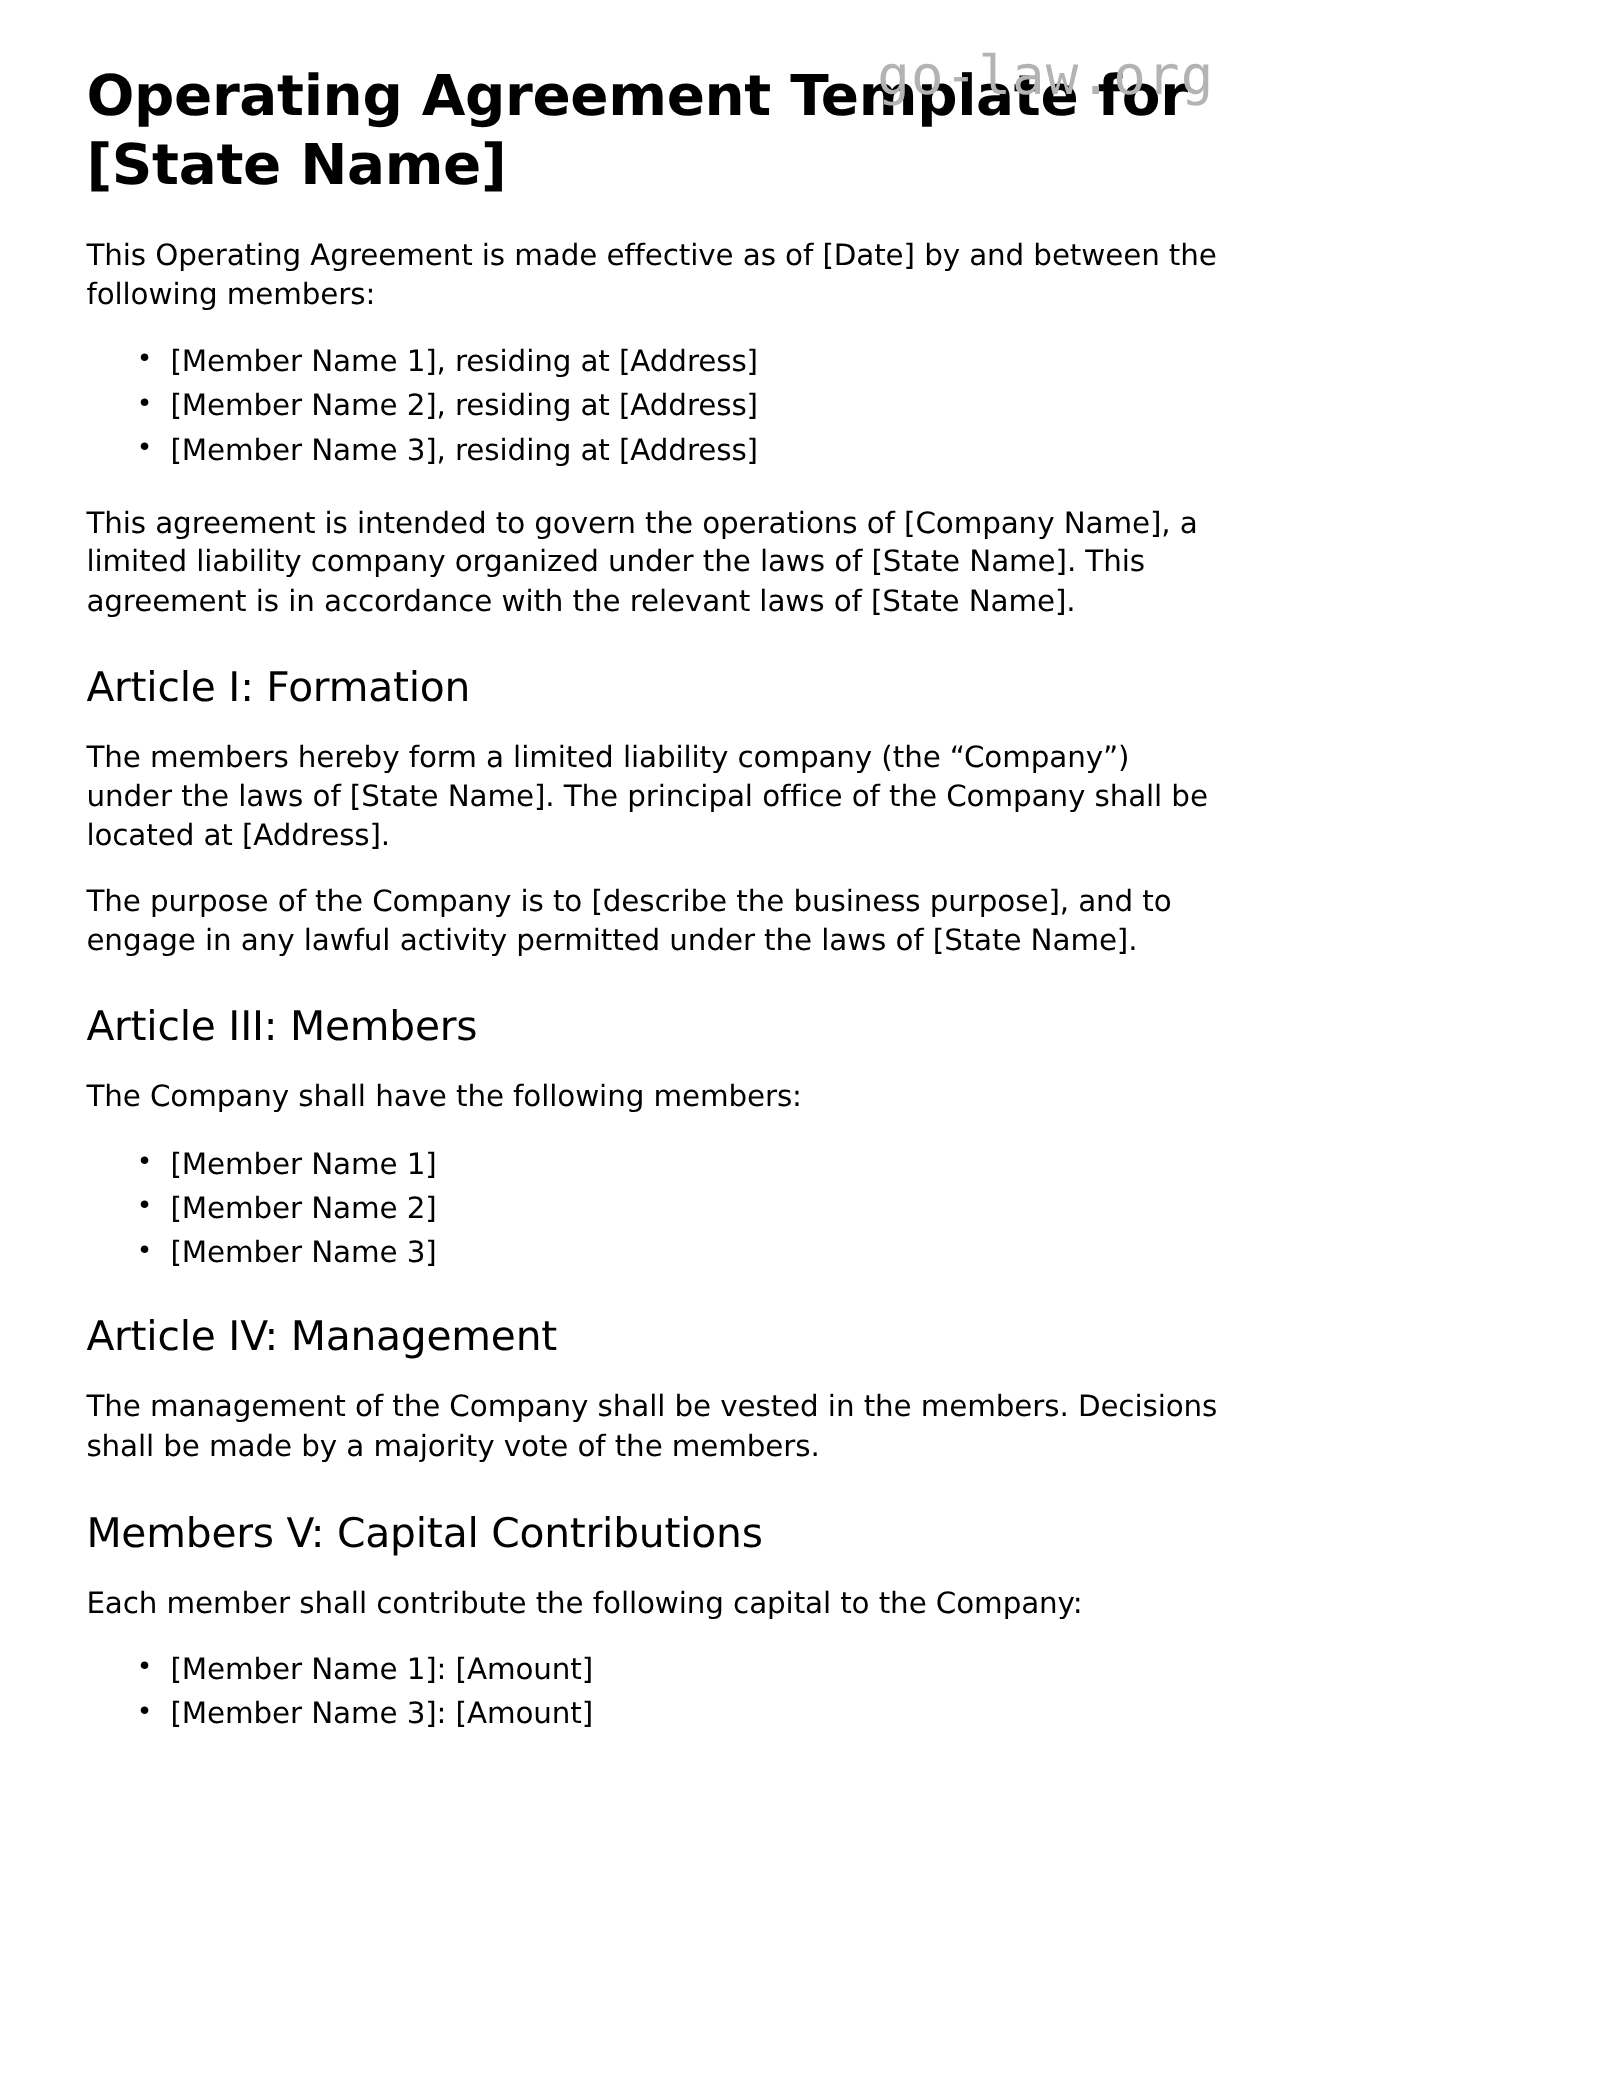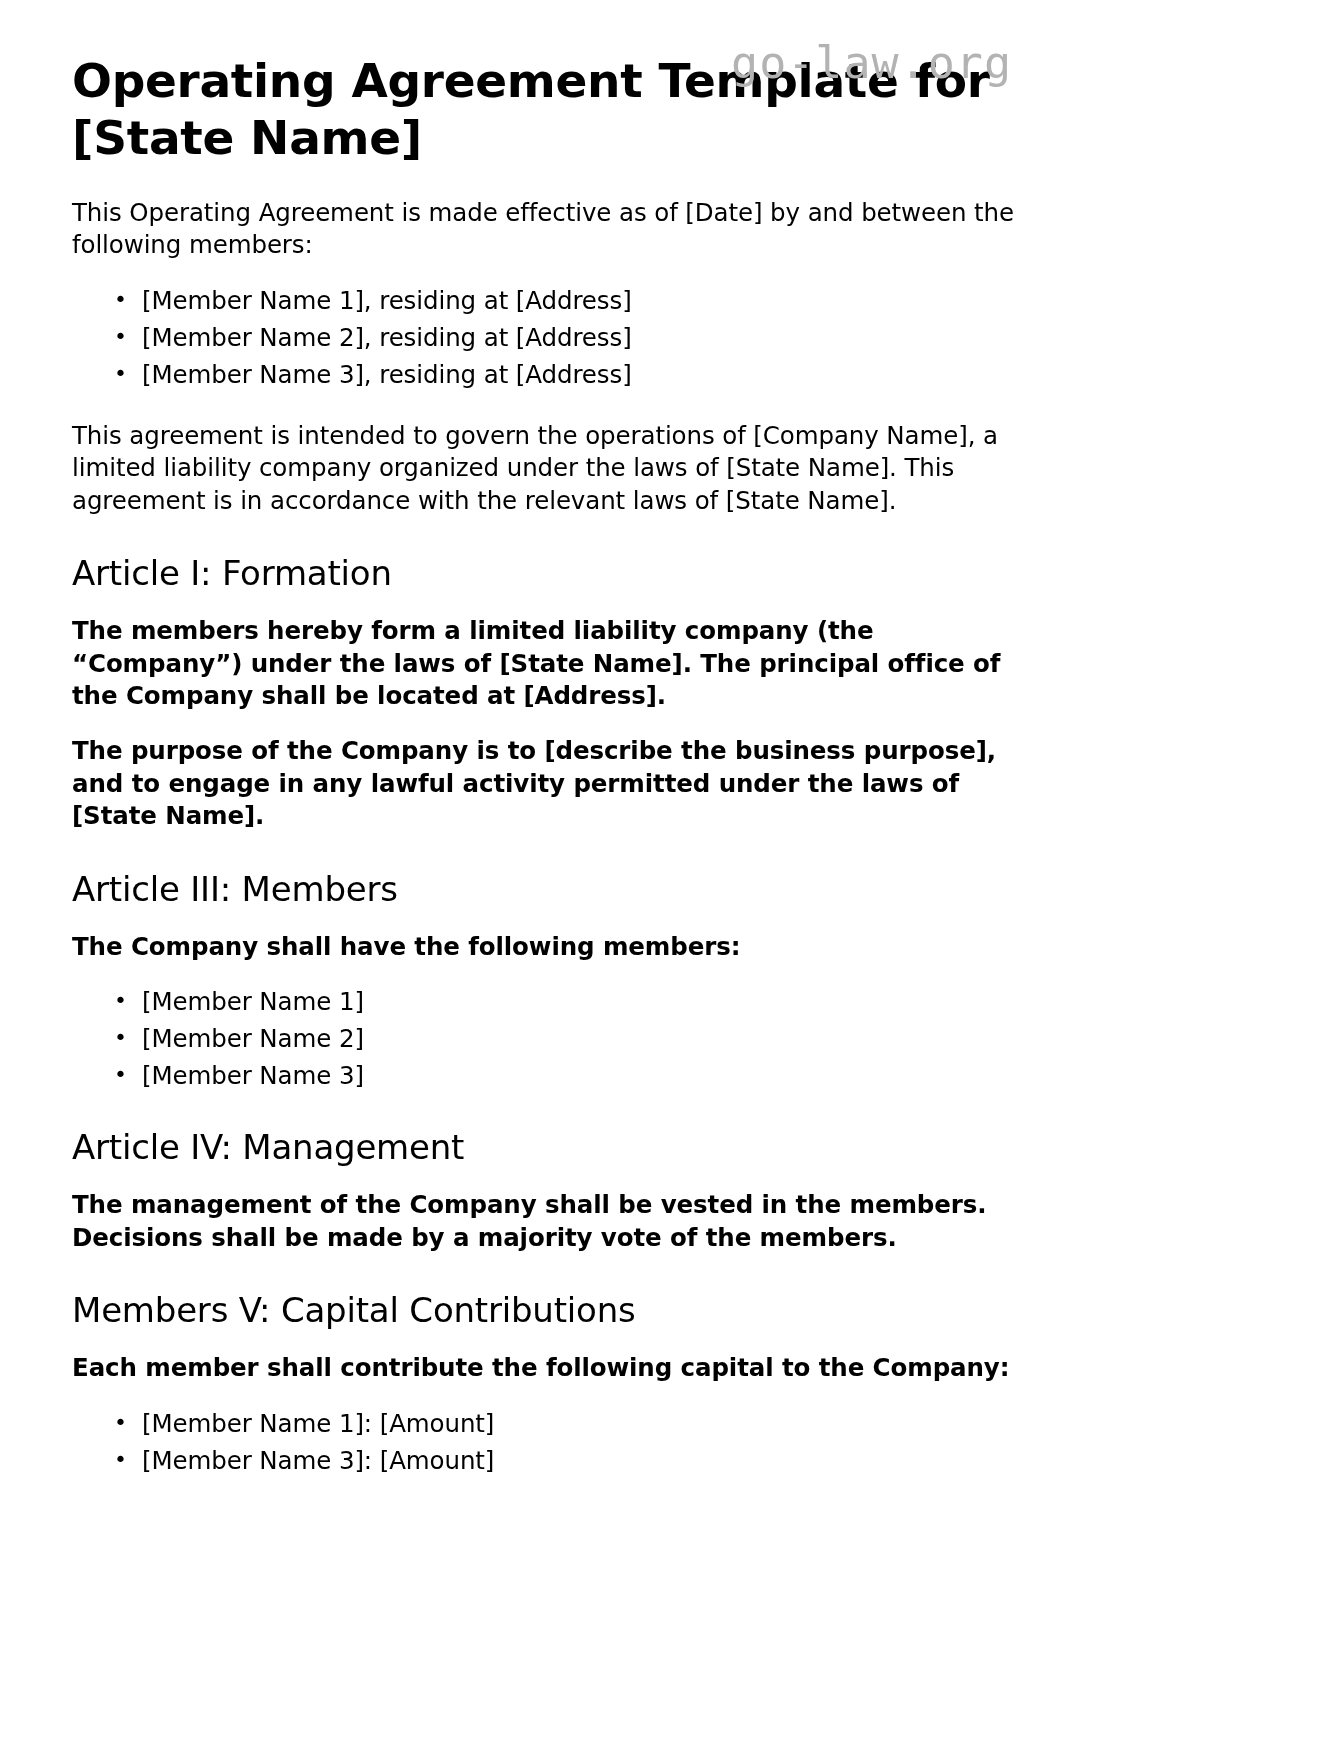--- a/index.html
+++ b/index.html
@@ -68,21 +68,20 @@
     font-size: 34px;
     font-weight: normal;
     margin: 36px 0 0 0;
     letter-spacing: -0.2px;
   }
   .sec-body {
     margin-top: 22px;
   }
   .sec-body p.para {
     margin-top: 0;
-    font-weight: bold;
   }
 </style>
 </head>
 <body>
 
 <div class="page">
 
   <div class="watermark">go-law.org</div>
 
   <h1 class="doc-title">Operating Agreement Template for [State Name]</h1>

